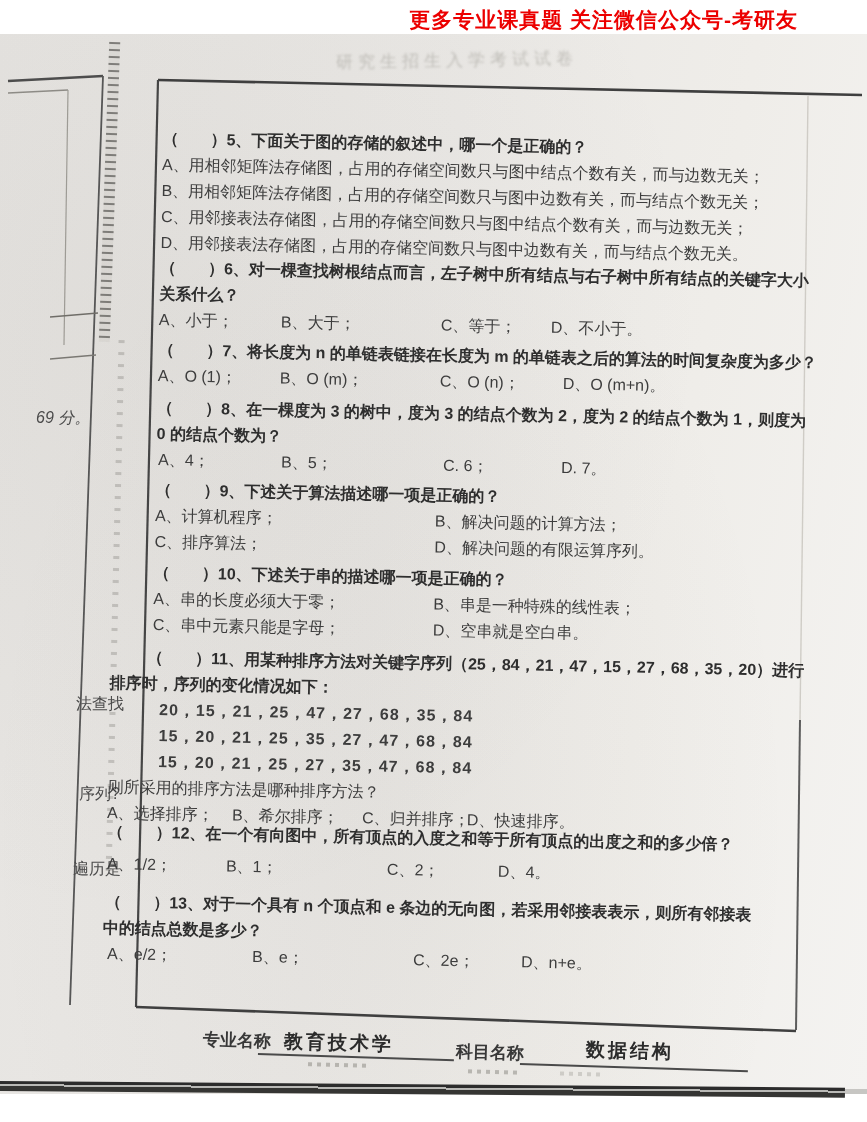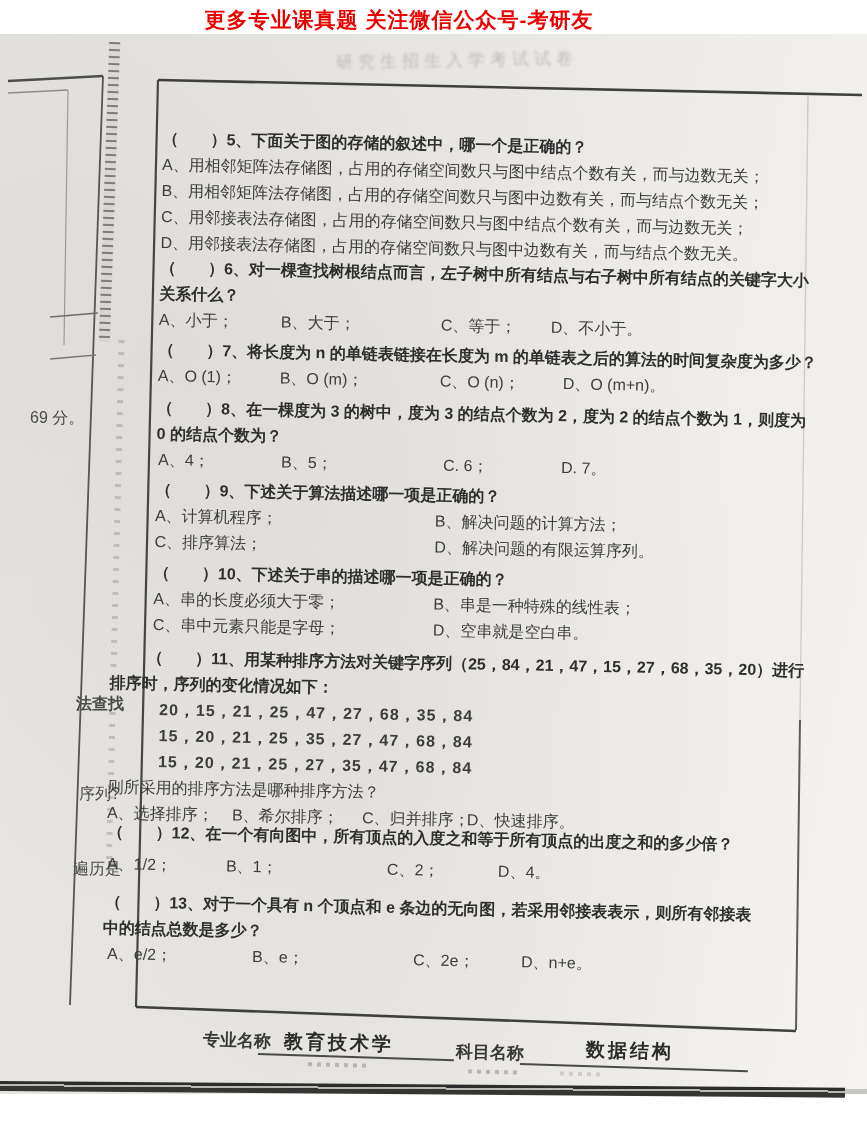--- a/index.html
+++ b/index.html
@@ -14,21 +14,21 @@
   
   #lines{position:absolute;left:0;top:0;width:867px;height:1122px;pointer-events:none;}
   
   .fold{position:absolute;left:104px;top:42px;width:11px;height:300px;
         background:repeating-linear-gradient(178deg, rgba(45,44,40,0.55) 0 2px, rgba(160,157,150,0.12) 2px 7px);
         transform:rotate(2deg);filter:blur(0.4px);}
   .fold-tail{position:absolute;left:112px;top:340px;width:6px;height:540px;
         background:repeating-linear-gradient(180deg, rgba(90,88,82,0.25) 0 3px, transparent 3px 12px);
         transform:rotate(1.4deg);filter:blur(0.6px);}
   
-  .banner{position:absolute;left:0;top:6px;width:798px;text-align:center;
+  .banner{position:absolute;left:0;top:6px;width:798px;text-align:right;
           font-size:21px;font-weight:700;color:#ec0000;letter-spacing:1px;}
   
   .faint-title{position:absolute;left:336px;top:48px;width:330px;
           color:#b3b1ab;font-size:17px;letter-spacing:5px;white-space:nowrap;
           transform:rotate(-1deg);filter:blur(0.8px);opacity:0.75;}
   
   #content{position:absolute;left:163px;top:118px;width:652px;height:900px;
            transform:rotate(1.15deg);transform-origin:0 0;
            font-size:16px;line-height:26px;color:#3d3d3d;}
   .q{position:absolute;white-space:nowrap;}
@@ -78,22 +78,22 @@
     <line x1="800" y1="720" x2="796" y2="1030" stroke="#5c5c5c" stroke-width="2"></line>
   </svg>
 
   <div class="fold"></div>
   <div class="fold-tail"></div>
 
   <div class="banner">更多专业课真题 关注微信公众号-考研友</div>
 
   <div class="faint-title">研究生招生入学考试试卷</div>
 
-  <div class="frag" style="left:30px;top:408px;">69 分。</div>
-  <div class="frag" style="left:76px;top:694px;font-weight:bold;">法查找</div>
+  <div class="frag" style="left:36px;top:408px;font-style:italic;">69 分。</div>
+  <div class="frag" style="left:76px;top:694px;">法查找</div>
   <div class="frag" style="left:79px;top:784px;">序列?</div>
   <div class="frag" style="left:73px;top:859px;">遍历是</div>
 
   <div id="content">
 
     <div class="q" style="left:0;top:8px;">
       <span class="stem optline">（　　）5、下面关于图的存储的叙述中，哪一个是正确的？</span>
       <span class="optline">A、用相邻矩阵法存储图，占用的存储空间数只与图中结点个数有关，而与边数无关；</span>
       <span class="optline">B、用相邻矩阵法存储图，占用的存储空间数只与图中边数有关，而与结点个数无关；</span>
       <span class="optline">C、用邻接表法存储图，占用的存储空间数只与图中结点个数有关，而与边数无关；</span>

